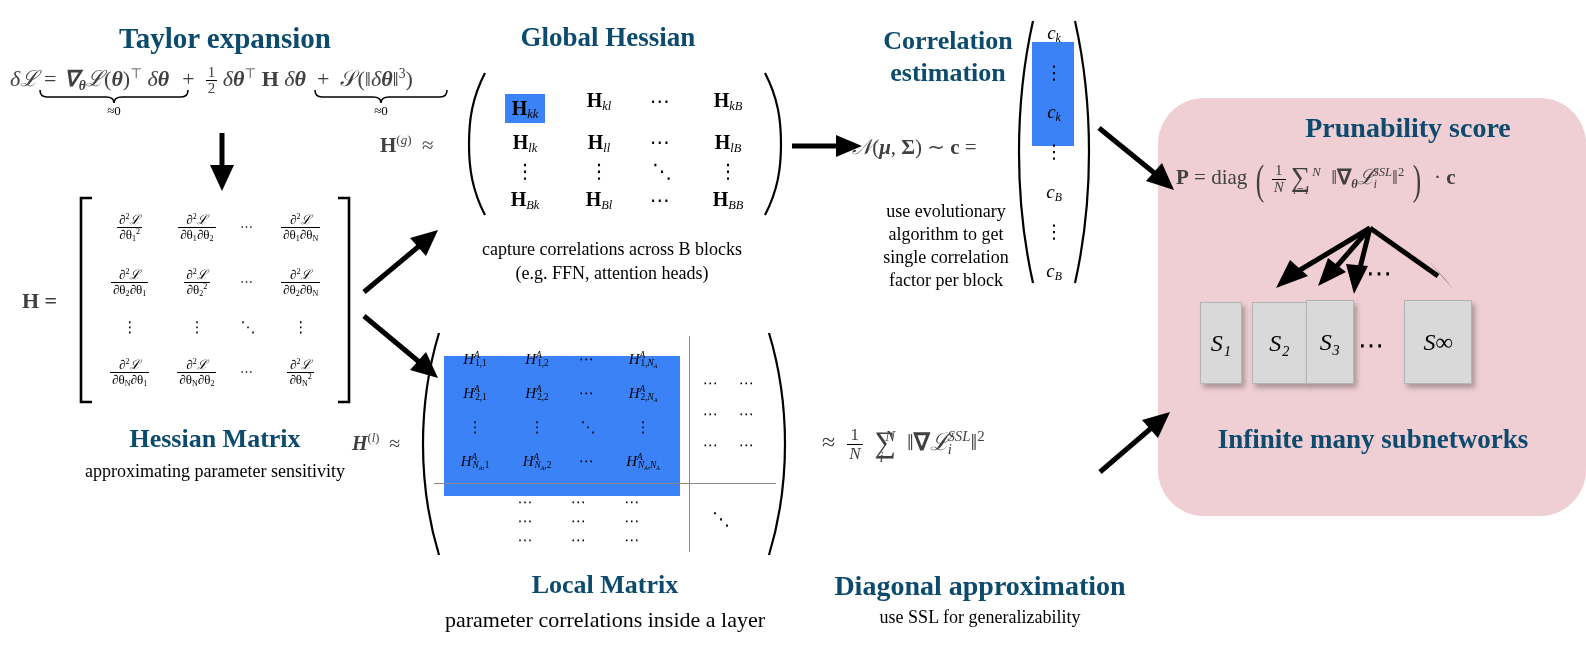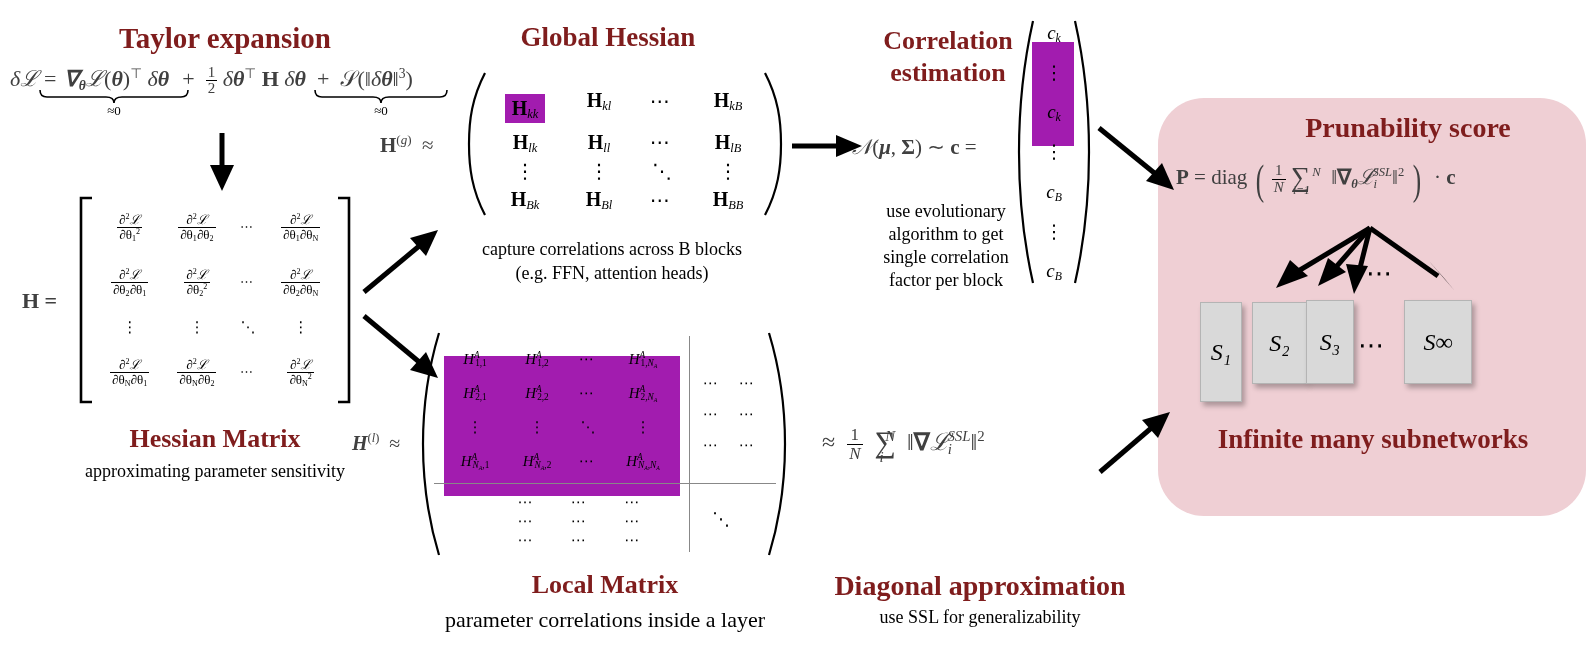--- a/index.html
+++ b/index.html
@@ -11,21 +11,21 @@
   #canvas {
     position: relative;
     width: 1586px; height: 664px;
     overflow: hidden;
     background: #fff;
   }
   .abs { position: absolute; }
   .ttl {
     font-family: "Liberation Serif", serif;
     font-weight: bold;
-    color: #7f1d1d;
+    color: #0c4a6e;
     text-align: center;
     line-height: 1.12;
     white-space: nowrap;
   }
   .cap {
     font-family: "Liberation Serif", serif;
     color: #000;
     text-align: center;
     line-height: 1.28;
   }
@@ -55,21 +55,21 @@
 
   
   table.mtx { border-collapse: collapse; }
   table.mtx td {
     text-align: center;
     vertical-align: middle;
     padding: 0;
     white-space: nowrap;
   }
 
-  .hl-blue { background: #a21caf; margin-top: 16px; }
+  .hl-blue { background: #3b82f6; margin-top: 16px; }
 
   
   .sbox {
     background: #d9d9d9;
     border: 1px solid #b4b4b4;
     box-shadow: 3px 4px 5px rgba(0,0,0,0.28);
     display: flex;
     align-items: center;
     justify-content: center;
     font-family: "Liberation Serif", serif;
@@ -396,21 +396,21 @@
       <line x1="122" y1="6" x2="110" y2="54"></line>
       <line x1="122" y1="6" x2="190" y2="54"></line>
     </g>
     <polygon points="28,66 42,38 60,54" fill="#000"></polygon>
     <polygon points="70,64 80,36 98,50" fill="#000"></polygon>
     <polygon points="106,72 98,42 120,44" fill="#000"></polygon>
     <polygon points="206,68 180,38 196,56" fill="#000"></polygon>
   </svg>
   <div class="abs" style="left:1366px; top:258px; font-size:26px; letter-spacing:0.2em;">⋯</div>
 
-  <div class="abs sbox" style="left:1200px; top:302px; width:42px; height:100px; font-size:24px;">
+  <div class="abs sbox" style="left:1200px; top:302px; width:42px; height:82px; font-size:24px;">
     <span>S₁</span>
   </div>
   <div class="abs sbox" style="left:1252px; top:302px; width:55px; height:82px; font-size:24px;">
     <span>S₂</span>
   </div>
   <div class="abs sbox" style="left:1306px; top:300px; width:48px; height:84px; font-size:24px;">
     <span>S₃</span>
   </div>
   <div class="abs" style="left:1358px; top:330px; font-size:26px; letter-spacing:0.15em;">⋯</div>
   <div class="abs sbox" style="left:1404px; top:300px; width:68px; height:84px; font-size:24px;">

